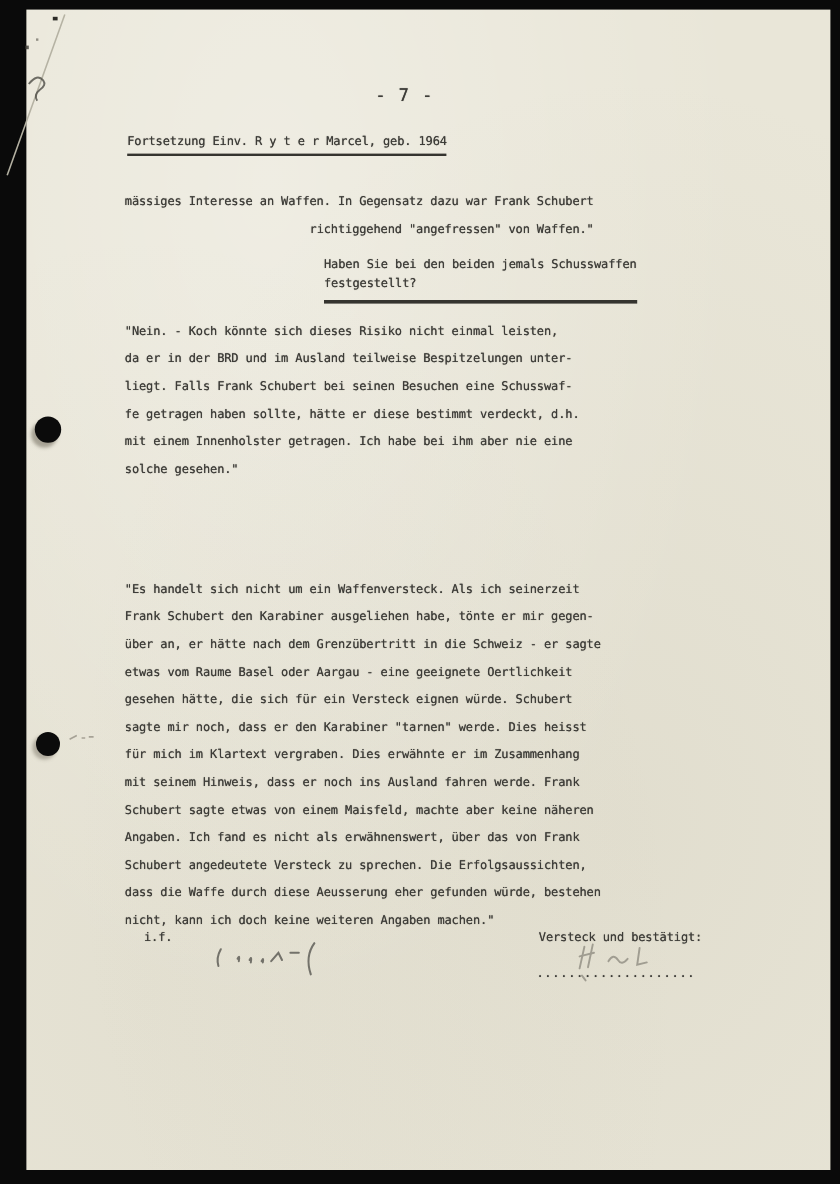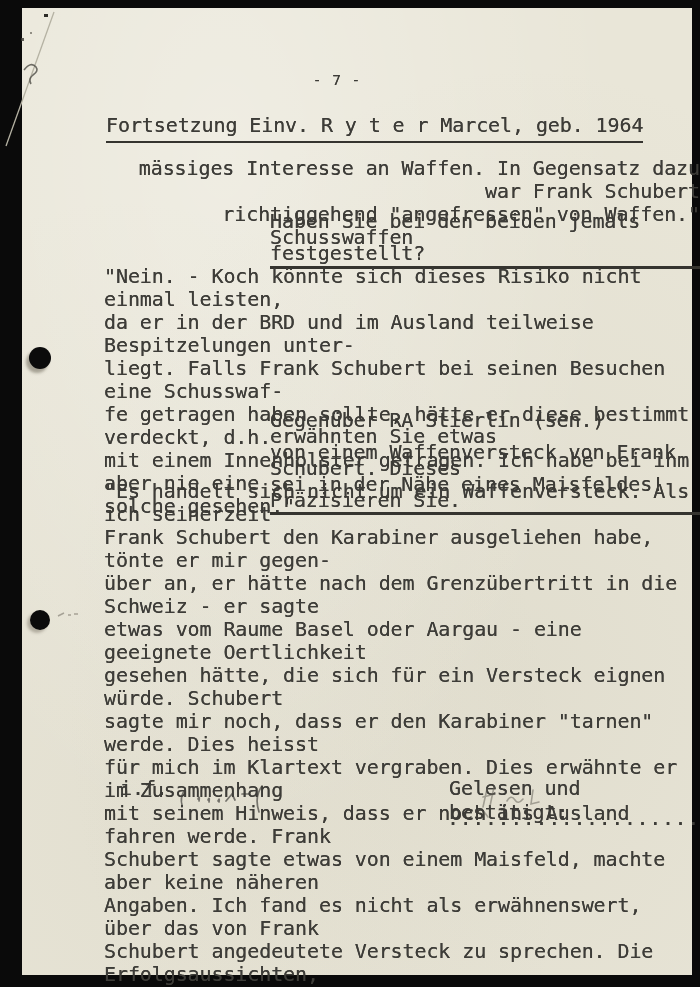--- a/index.html
+++ b/index.html
@@ -17,21 +17,21 @@
     width: 670px; height: 967px;
     background-color: #e9e6d8;
     background-image:
       radial-gradient(ellipse at 30% 15%, rgba(255,255,255,0.28), transparent 60%),
       radial-gradient(ellipse at 75% 70%, rgba(178,172,150,0.14), transparent 65%),
       radial-gradient(ellipse at 15% 85%, rgba(178,172,150,0.10), transparent 55%);
   }
   .ink {
     position: absolute;
     color: #3d3c38;
-    font-size: 20px;
+    font-size: 10px;
     letter-spacing: -0.1px;
     white-space: pre-line;
     text-shadow: 0 0 0.6px rgba(52,50,45,0.85);
   }
   .page-num {
     top: 72px; left: 287px; width: 100px;
     text-align: center;
     font-size: 14.5px;
     letter-spacing: 1px;
   }
@@ -104,23 +104,20 @@
   <div class="ink question q1">Haben Sie bei den beiden jemals Schusswaffen
 festgestellt?</div>
 
   <div class="ink para a1">"Nein. - Koch könnte sich dieses Risiko nicht einmal leisten,
 da er in der BRD und im Ausland teilweise Bespitzelungen unter-
 liegt. Falls Frank Schubert bei seinen Besuchen eine Schusswaf-
 fe getragen haben sollte, hätte er diese bestimmt verdeckt, d.h.
 mit einem Innenholster getragen. Ich habe bei ihm aber nie eine
 solche gesehen."</div>
 
-  <div class="ink question q2">Gegenüber RA Stierlin (sen.) erwähnten Sie etwas
-von einem Waffenversteck von Frank Schubert. Dieses
-sei in der Nähe eines Maisfeldes! Präzisieren Sie.</div>
 
   <div class="ink para a2">"Es handelt sich nicht um ein Waffenversteck. Als ich seinerzeit
 Frank Schubert den Karabiner ausgeliehen habe, tönte er mir gegen-
 über an, er hätte nach dem Grenzübertritt in die Schweiz - er sagte
 etwas vom Raume Basel oder Aargau - eine geeignete Oertlichkeit
 gesehen hätte, die sich für ein Versteck eignen würde. Schubert
 sagte mir noch, dass er den Karabiner "tarnen" werde. Dies heisst
 für mich im Klartext vergraben. Dies erwähnte er im Zusammenhang
 mit seinem Hinweis, dass er noch ins Ausland fahren werde. Frank
 Schubert sagte etwas von einem Maisfeld, machte aber keine näheren
@@ -136,21 +133,21 @@
       <path d="M14,8 q-4,7 -2,14"></path>
       <path d="M28,16 q2,-4 1,2"></path>
       <path d="M38,17 q2,-4 1,2"></path>
       <path d="M48,18 q2,-4 1,1"></path>
       <path d="M56,18 l6,-7 l3,6"></path>
       <path d="M72,11 h7"></path>
       <path d="M92,3 q-8,11 -3,26"></path>
     </g>
   </svg>
 
-  <div class="ink confirm-label">Gelesen und bestätigt:</div>
+  <div class="ink confirm-label">Versteck und bestätigt:</div>
 
   <svg class="overlay" style="left:477px;top:785px;" width="80" height="38" viewBox="0 0 80 38">
     <g fill="none" stroke="#6b685f" stroke-width="1.6" opacity="0.55" stroke-linecap="round">
       <path d="M10,4 l-4,18"></path>
       <path d="M17,2 l-4,19"></path>
       <path d="M6,12 l12,-3"></path>
       <path d="M30,16 q4,-7 8,-1 q3,5 8,-1"></path>
       <path d="M56,5 l-2,14 l8,-2"></path>
       <path d="M8,28 l3,4"></path>
     </g>

